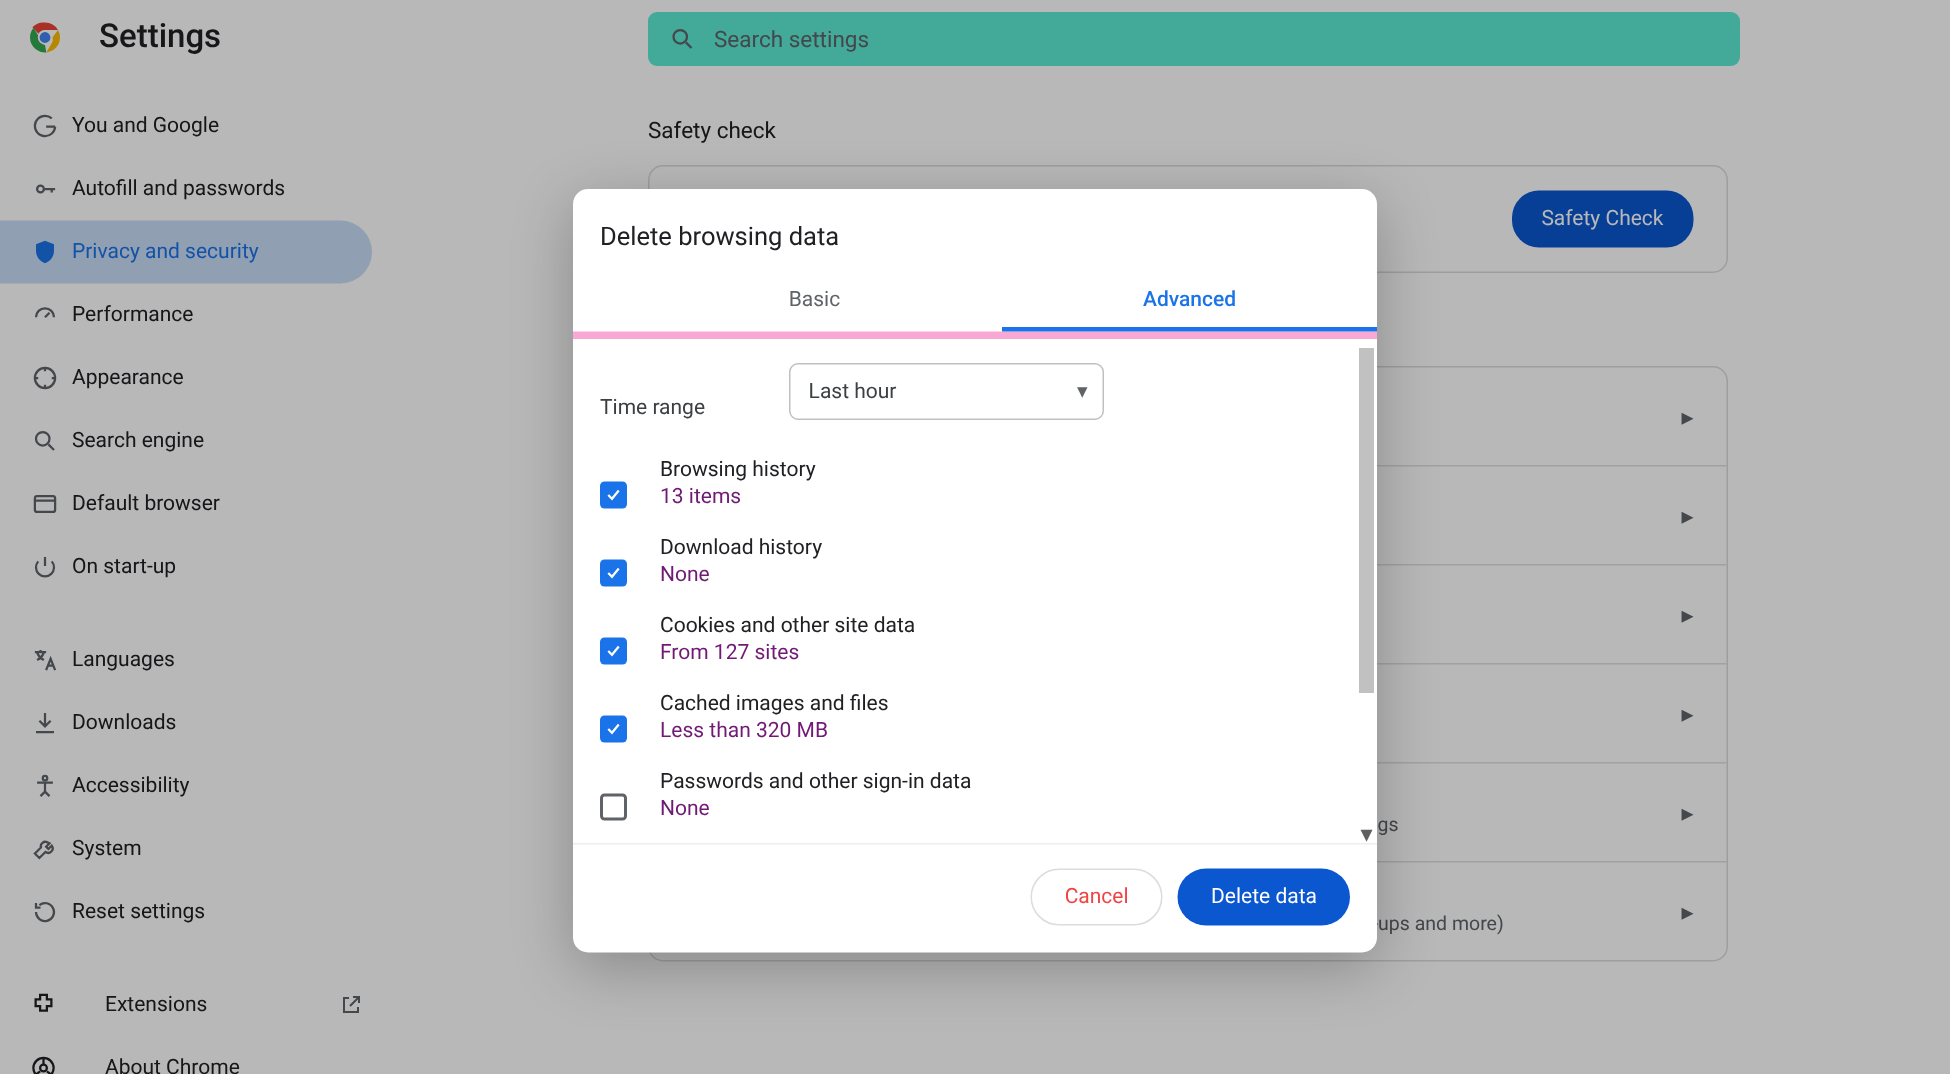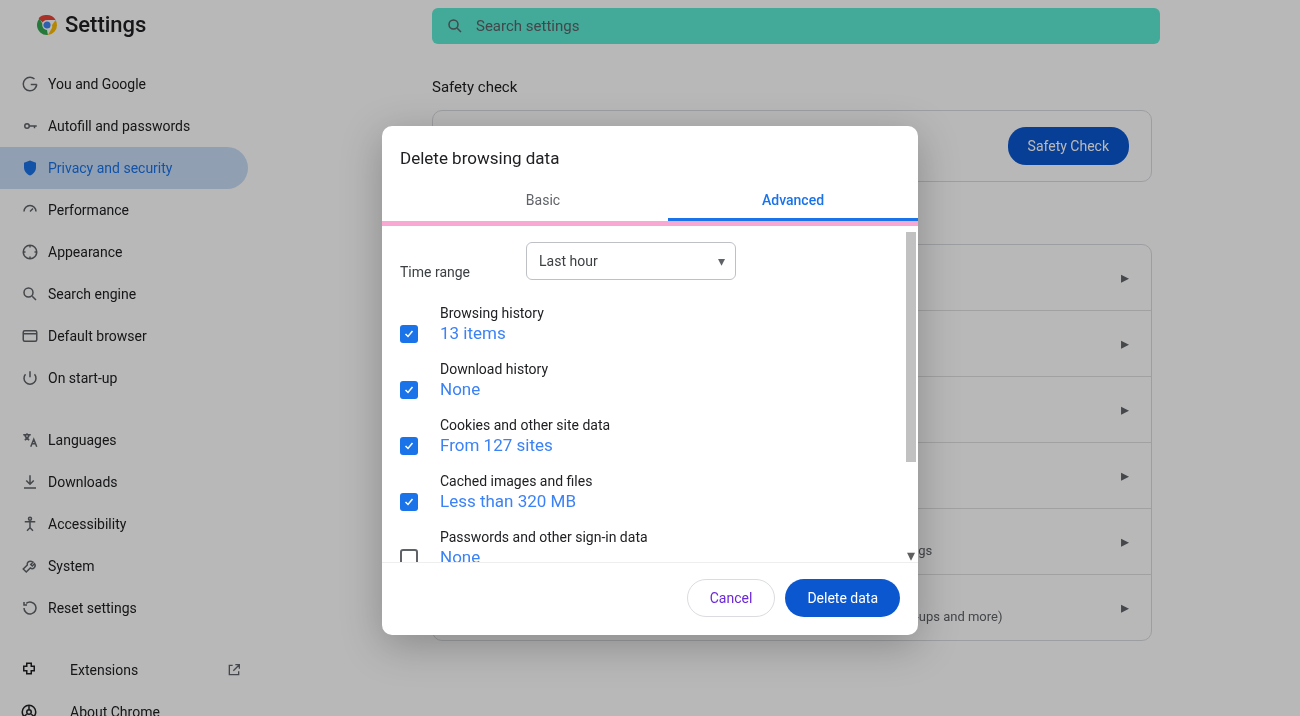--- a/index.html
+++ b/index.html
@@ -1,20 +1,20 @@
 <!DOCTYPE html>
 <html><head>
 <meta charset="utf-8">
 <style>
   * { box-sizing: border-box; margin: 0; padding: 0; }
   html, body { width: 1300px; height: 716px; font-family: "Segoe UI", Roboto, Arial, sans-serif; background: #fff; overflow: hidden; }
   .app { display: flex; width: 100%; height: 100%; }
   
   .sidebar { width: 262px; flex-shrink: 0; display: flex; flex-direction: column; }
-  .brand { display: flex; align-items: center; gap: 6px; padding: 12px 16px 12px 18px; margin-left: 17px; }
+  .brand { display: flex; align-items: center; gap: 24px; padding: 12px 16px 12px 18px; }
   .brand-title { font-size: 22px; font-weight: 500; color: #202124; }
   .nav { padding-top: 14px; }
   .nav-item { display: flex; align-items: center; gap: 8px; height: 42px; padding: 0 20px; font-size: 14px; color: #202124; cursor: pointer; border-radius: 0 21px 21px 0; margin-right: 14px; }
   .nav-item .ico { width: 20px; height: 20px; display: flex; align-items: center; justify-content: center; color: #5f6368; }
   .nav-item.active { background: #c9ddf8; color: #1a73e8; }
   .nav-item.active .ico { color: #1a73e8; }
   .sep { height: 1px; background: #dadce0; margin: 10px 0 10px 0; }
   .ext-item { display: flex; align-items: center; gap: 32px; height: 42px; padding: 0 20px; font-size: 14px; color: #202124; }
   .ext-item .link-icon { margin-left: auto; color: #5f6368; }
   
@@ -46,27 +46,27 @@
   .select { width: 210px; height: 38px; border: 1px solid #bdc1c6; border-radius: 6px; display: flex; align-items: center; padding: 0 12px; font-size: 14px; color: #3c4043; position: relative; cursor: pointer; margin-left: 34px; }
   .select .caret { position: absolute; right: 10px; top: 50%; transform: translateY(-50%); color: #5f6368; }
   .opts { padding-left: 0; }
   .opt { display: flex; align-items: flex-end; gap: 22px; padding: 9px 0; }
   .cb { width: 18px; height: 18px; border-radius: 3px; flex-shrink: 0; display:flex; align-items:center; justify-content:center; margin-top:2px; cursor:pointer; }
   .cb.checked { background: #1a73e8; }
   .cb.checked svg { stroke: #fff; }
   .cb.unchecked { border: 2px solid #5f6368; }
   .opt .texts { }
   .opt .l1 { font-size: 14px; color: #202124; }
-  .opt .l2 { font-size: 17px; color: #3b82f6; margin-top: 2px; }
+  .opt .l2 { font-size: 14px; color: #701a75; margin-top: 2px; }
   .sb-track { position:absolute; right:2px; top:6px; bottom:6px; width:10px; }
   .sb-thumb { position:absolute; right:0; top:0; width:10px; height:230px; background:#c1c1c1; border-radius:0; }
   .sb-arrow { position:absolute; right:0; width:10px; height:10px; color:#606060; display:flex; align-items:center; justify-content:center; }
   .sb-arrow.down { bottom:-4px; }
   .dialog-actions { display: flex; justify-content: flex-end; gap: 10px; padding: 16px 18px 18px; border-top: 1px solid #eee; }
-  .btn-outline { height: 38px; border: 1px solid #dadce0; border-radius: 19px; padding: 0 22px; font-size: 14px; color: #6d28d9; background:#fff; display:flex; align-items:center; cursor:pointer; }
+  .btn-outline { height: 38px; border: 1px solid #dadce0; border-radius: 19px; padding: 0 22px; font-size: 14px; color: #ef4444; background:#fff; display:flex; align-items:center; cursor:pointer; }
   .btn-fill { height: 38px; border-radius: 19px; padding: 0 22px; font-size: 14px; color: #fff; background:#0b57d0; display:flex; align-items:center; cursor:pointer; }
   svg { display:block; }
 </style>
 </head>
 <body>
 
 <div class="app">
 
   <div class="sidebar">
     <div class="brand">

